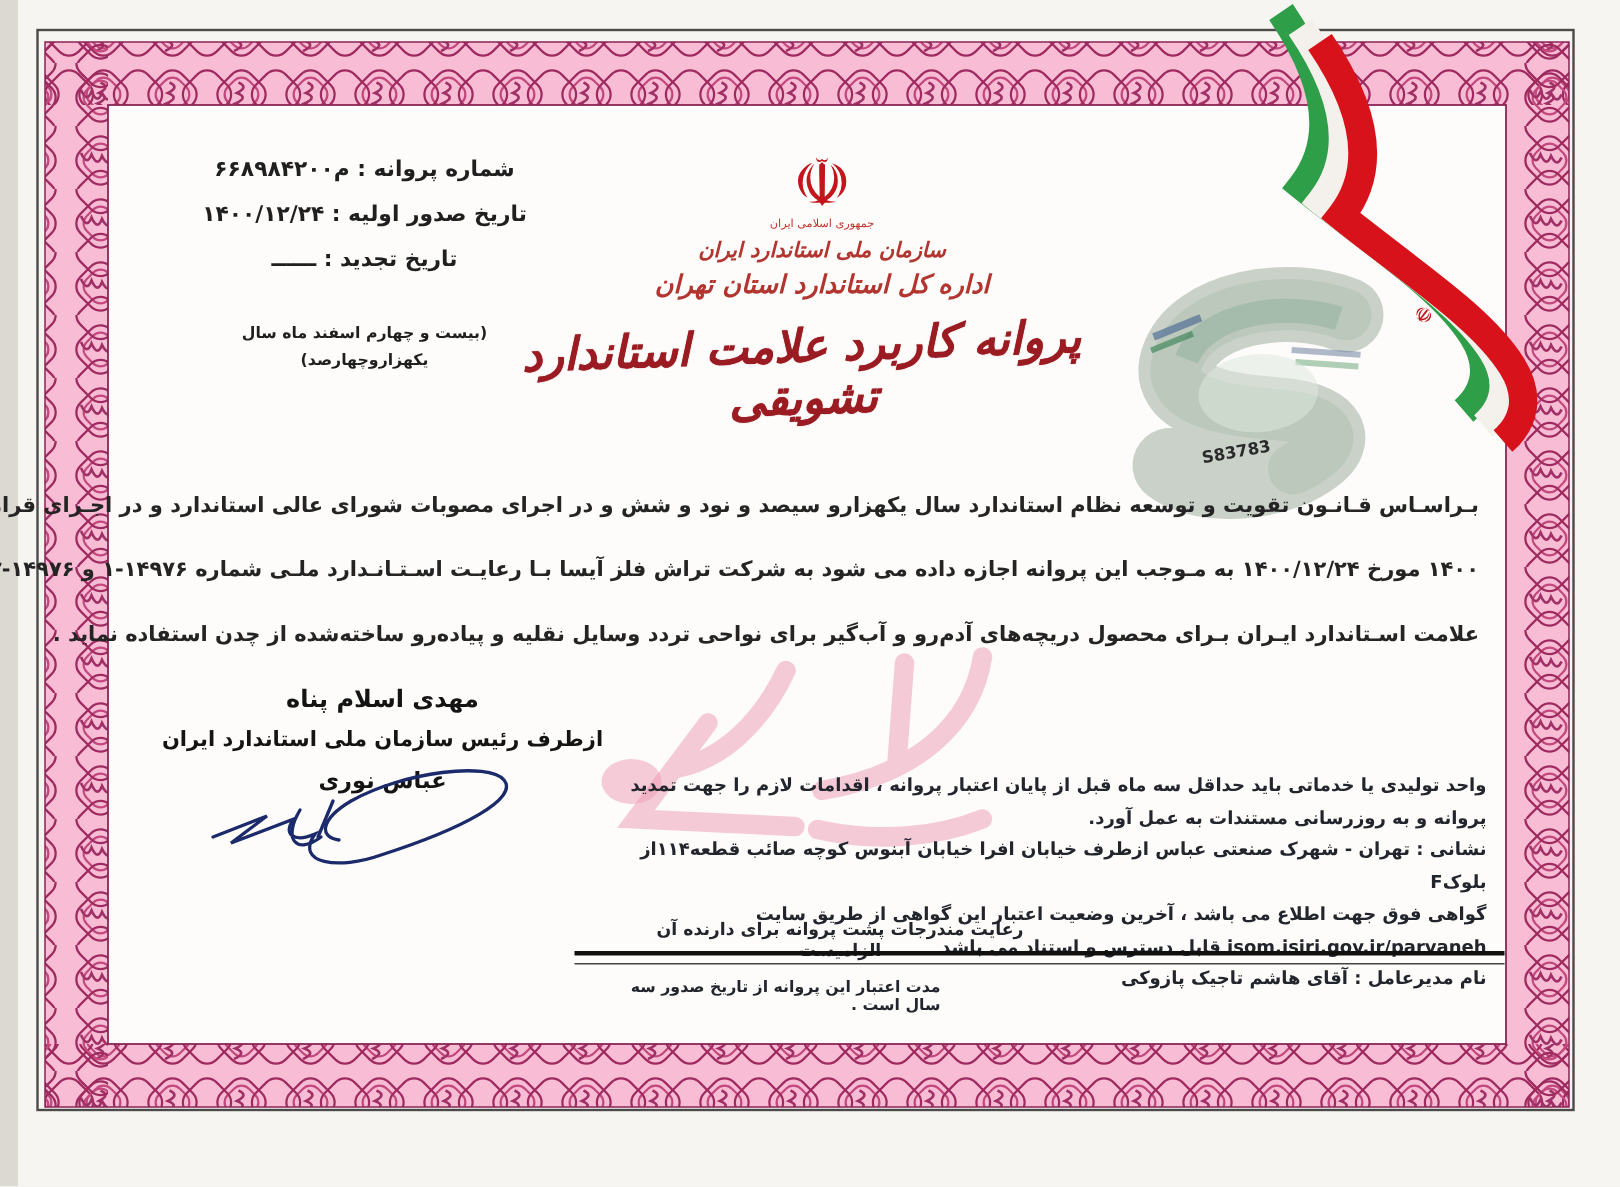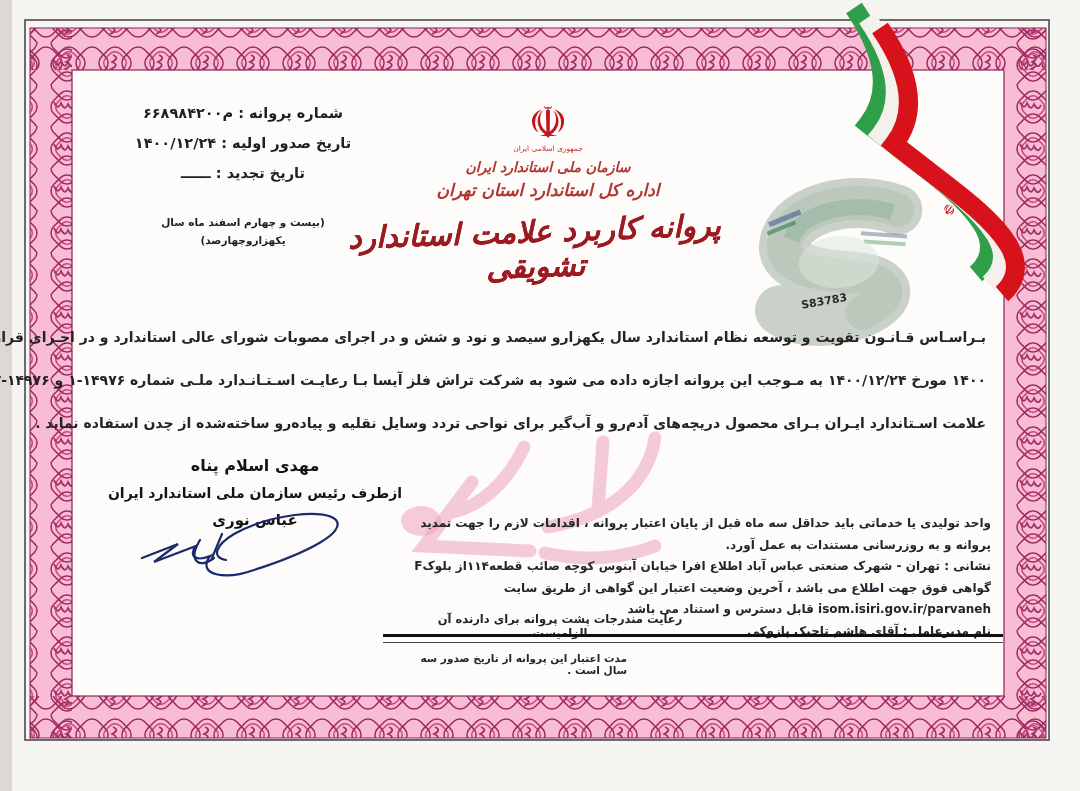--- a/index.html
+++ b/index.html
@@ -150,21 +150,21 @@
   <svg class="abs" style="left:130px;top:500px;" width="250" height="85" viewBox="0 0 250 85">
     <g fill="none" stroke="#1b2a6b" stroke-width="2.2" stroke-linecap="round">
       <path d="M12,58 L48,44 L24,62 L66,46 C58,56 66,62 80,56 C66,76 96,80 124,70 C180,52 216,32 206,20 C196,8 140,14 104,34 C84,46 82,58 96,60"></path>
       <path d="M70,40 c-12,20 -2,30 14,18"></path>
       <path d="M92,34 l-10,24"></path>
     </g>
   </svg>
 
   <div class="abs info-block">
     <div>واحد تولیدی یا خدماتی باید حداقل سه ماه قبل از پایان اعتبار پروانه ، اقدامات لازم را جهت تمدید پروانه و به روزرسانی مستندات به عمل آورد.</div>
-    <div>نشانی : تهران -  شهرک صنعتی عباس آباد اطلاع افرا خیابان آبنوس کوچه صائب قطعه۱۱۴از بلوکF</div>
+    <div>نشانی : تهران -  شهرک صنعتی عباس ازطرف خیابان افرا خیابان آبنوس کوچه صائب قطعه۱۱۴از بلوکF</div>
     <div>گواهی فوق جهت اطلاع می باشد ، آخرین وضعیت اعتبار این گواهی از طریق سایت isom.isiri.gov.ir/parvaneh قابل دسترس و استناد می باشد</div>
     <div>نام مدیرعامل : آقای هاشم تاجیک پازوکی</div>
   </div>
 
   <div class="abs obligation">رعایت مندرجات پشت پروانه برای دارنده آن الزامیست</div>
   <div class="abs rule-line"></div>
   <div class="abs validity">مدت اعتبار این پروانه از تاریخ صدور سه سال است .</div>
 
 </div>
 

